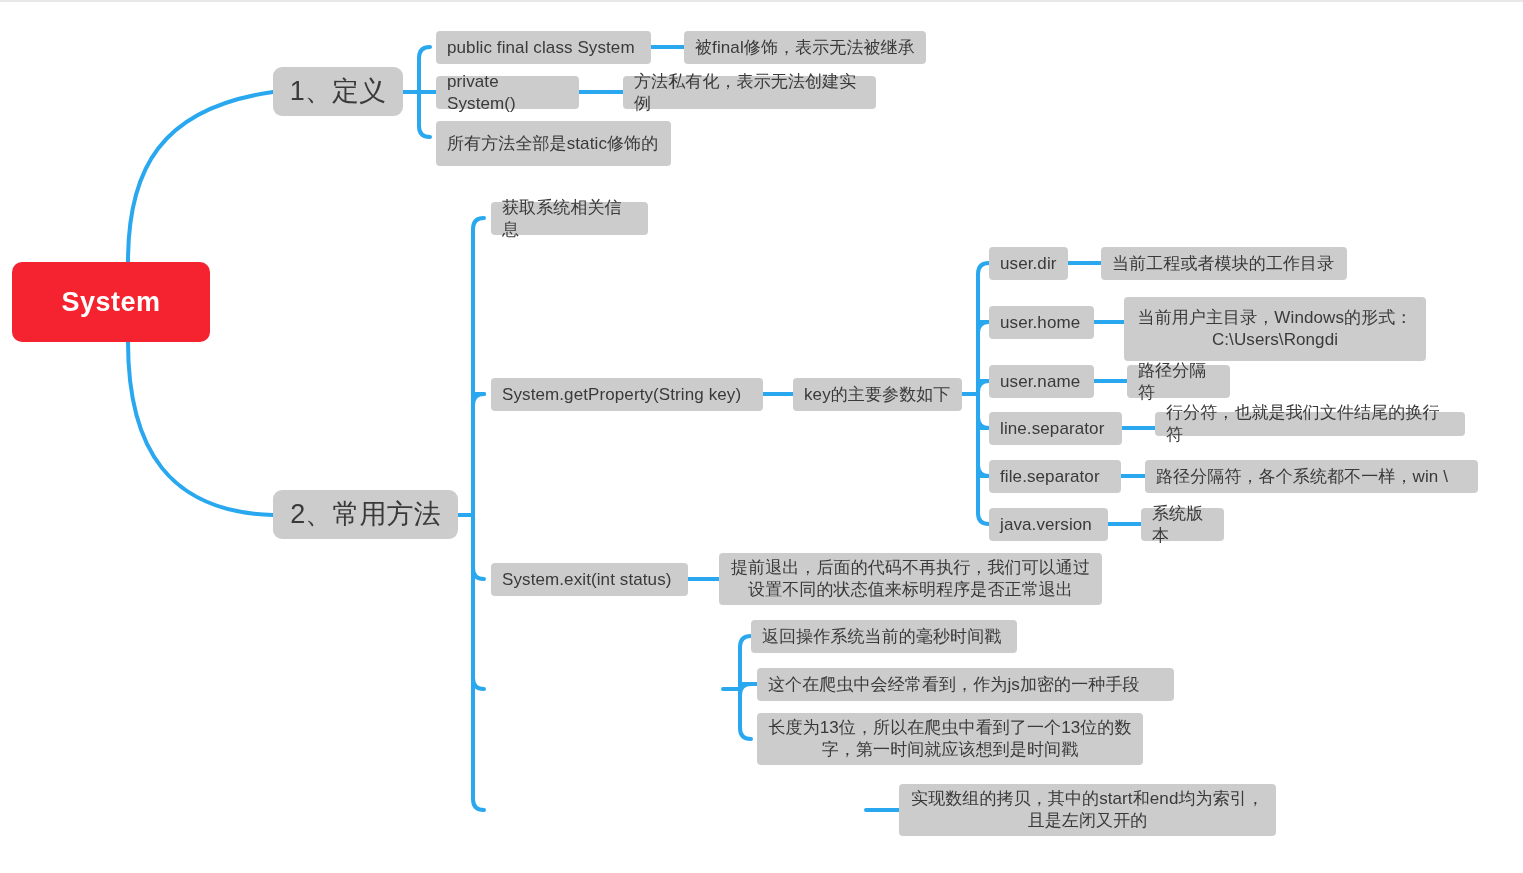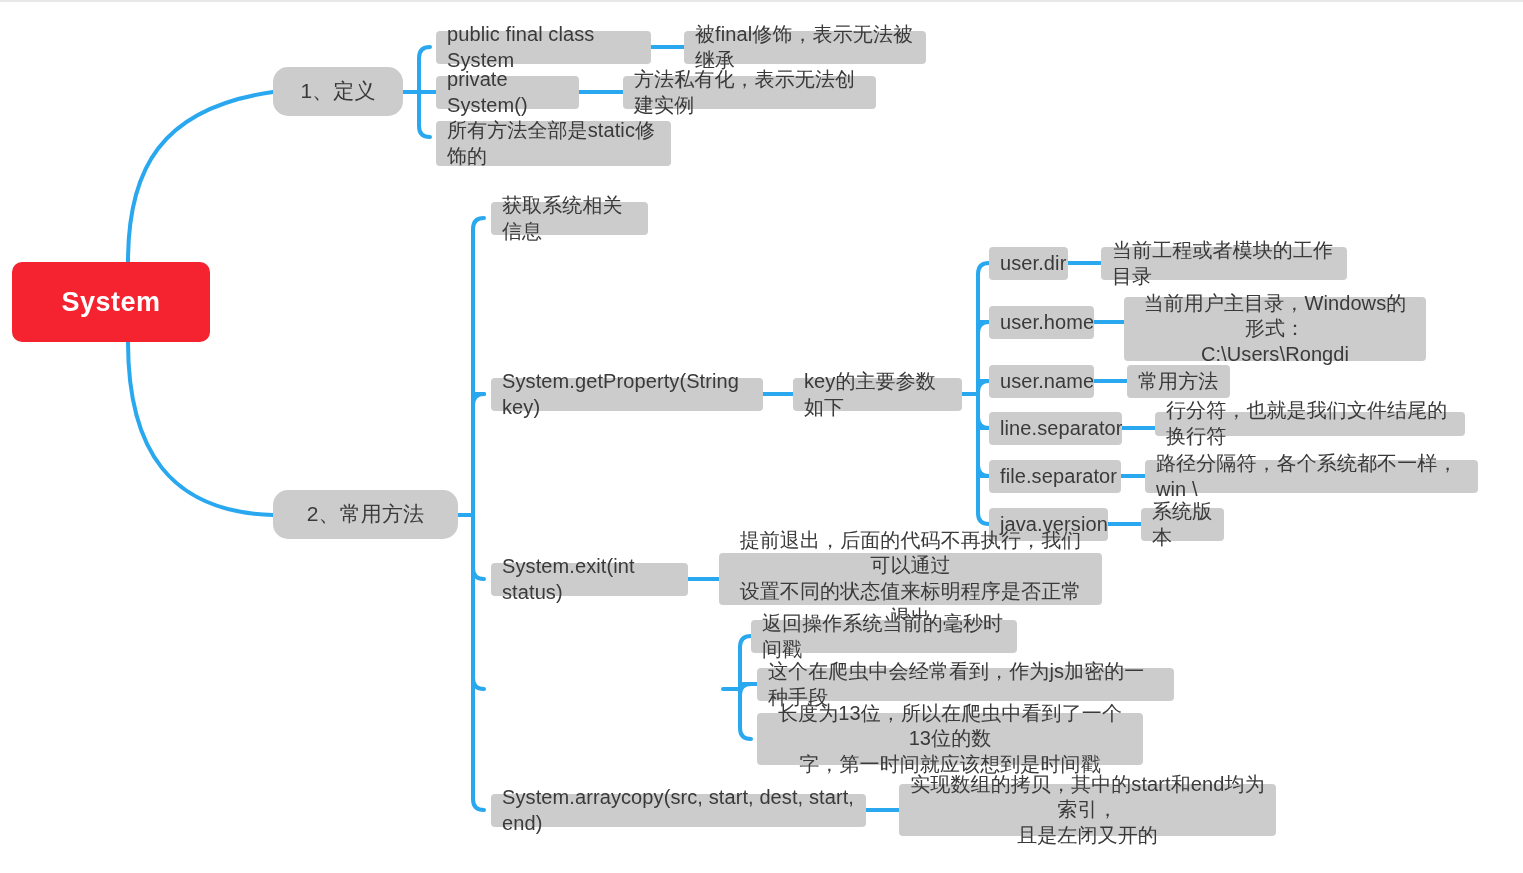--- a/index.html
+++ b/index.html
@@ -40,38 +40,38 @@
     background: #cccccc;
     border-radius: 4px;
     color: #3a3a3a;
     display: flex;
     align-items: center;
     justify-content: center;
     text-align: center;
     line-height: 1.28;
     white-space: pre-line;
     padding: 4px 11px;
-    font-size: 20px;
+    font-size: 17px;
     letter-spacing: 0.1px;
   }
   .node.left {
     justify-content: flex-start;
     text-align: left;
   }
   .root {
     background: #f4232f;
     color: #ffffff;
     font-size: 27px;
     font-weight: bold;
     border-radius: 10px;
     letter-spacing: 0.5px;
   }
   .branch-title {
-    font-size: 21px;
-    border-radius: 15px;
+    font-size: 27px;
+    border-radius: 9px;
   }
 </style>
 </head>
 <body>
 
 <div id="canvas">
 
   <div id="topline"></div>
 
   <svg id="edges" viewBox="0 0 1523 873" width="1523" height="873" fill="none">
@@ -182,21 +182,21 @@
   </div>
   <div class="node" style="left:1124px; top:297px; width:302px; height:64px;">
     <span>当前用户主目录，Windows的形式：
 C:\Users\Rongdi</span>
   </div>
 
   <div class="node left" style="left:989px; top:365px; width:105px; height:33px;">
     <span>user.name</span>
   </div>
   <div class="node left" style="left:1127px; top:365px; width:103px; height:33px;">
-    <span>常用方法</span>
+    <span>路径分隔符</span>
   </div>
 
   <div class="node left" style="left:989px; top:412px; width:133px; height:33px;">
     <span>line.separator</span>
   </div>
   <div class="node left" style="left:1155px; top:412px; width:310px; height:24px;">
     <span>行分符，也就是我们文件结尾的换行符</span>
   </div>
 
   <div class="node left" style="left:989px; top:460px; width:132px; height:33px;">
@@ -225,21 +225,18 @@
     <span>返回操作系统当前的毫秒时间戳</span>
   </div>
   <div class="node left" style="left:757px; top:668px; width:417px; height:33px;">
     <span>这个在爬虫中会经常看到，作为js加密的一种手段</span>
   </div>
   <div class="node" style="left:757px; top:713px; width:386px; height:52px;">
     <span>长度为13位，所以在爬虫中看到了一个13位的数
 字，第一时间就应该想到是时间戳</span>
   </div>
 
-  <div class="node left" style="left:491px; top:794px; width:375px; height:33px;">
-    <span>System.arraycopy(src, start, dest, start, end)</span>
-  </div>
   <div class="node" style="left:899px; top:784px; width:377px; height:52px;">
     <span>实现数组的拷贝，其中的start和end均为索引，
 且是左闭又开的</span>
   </div>
 
 </div>
 
 </body></html>

